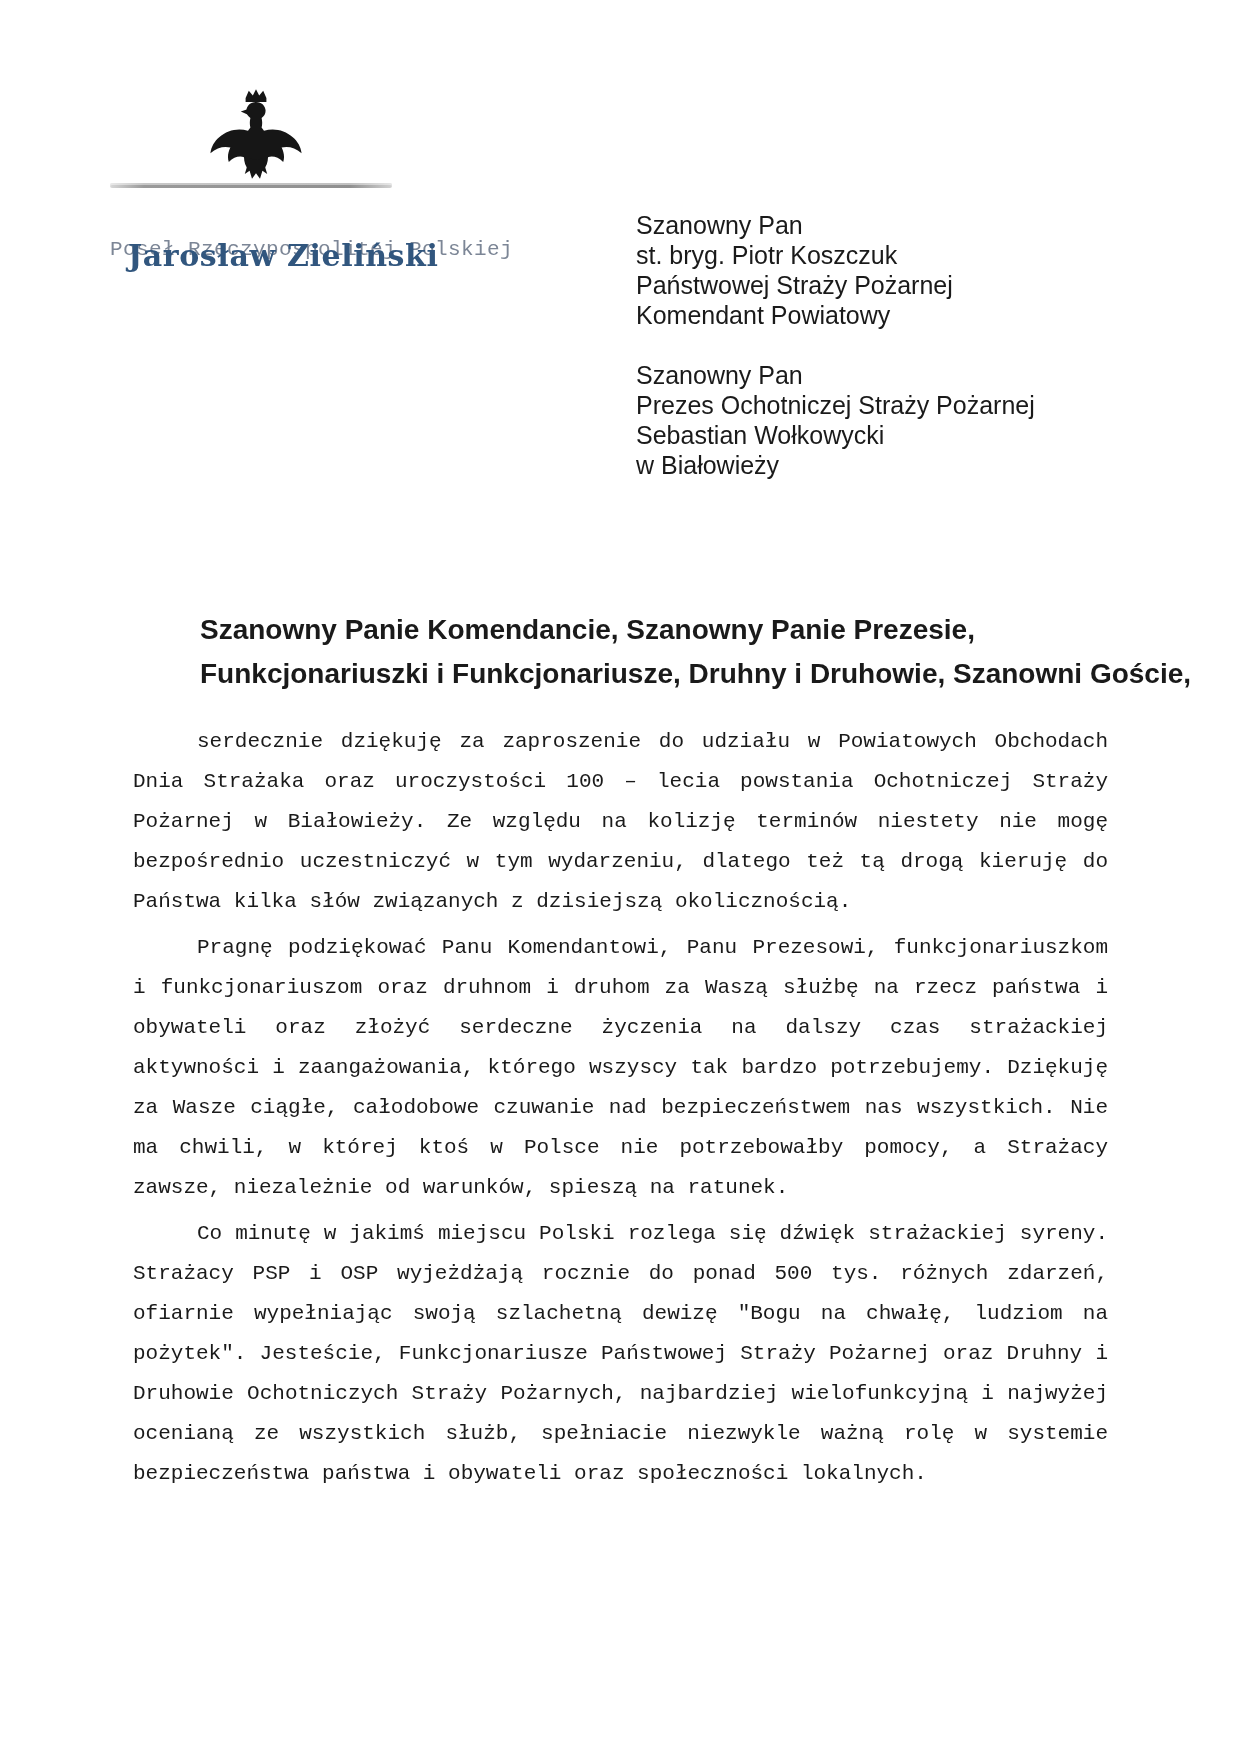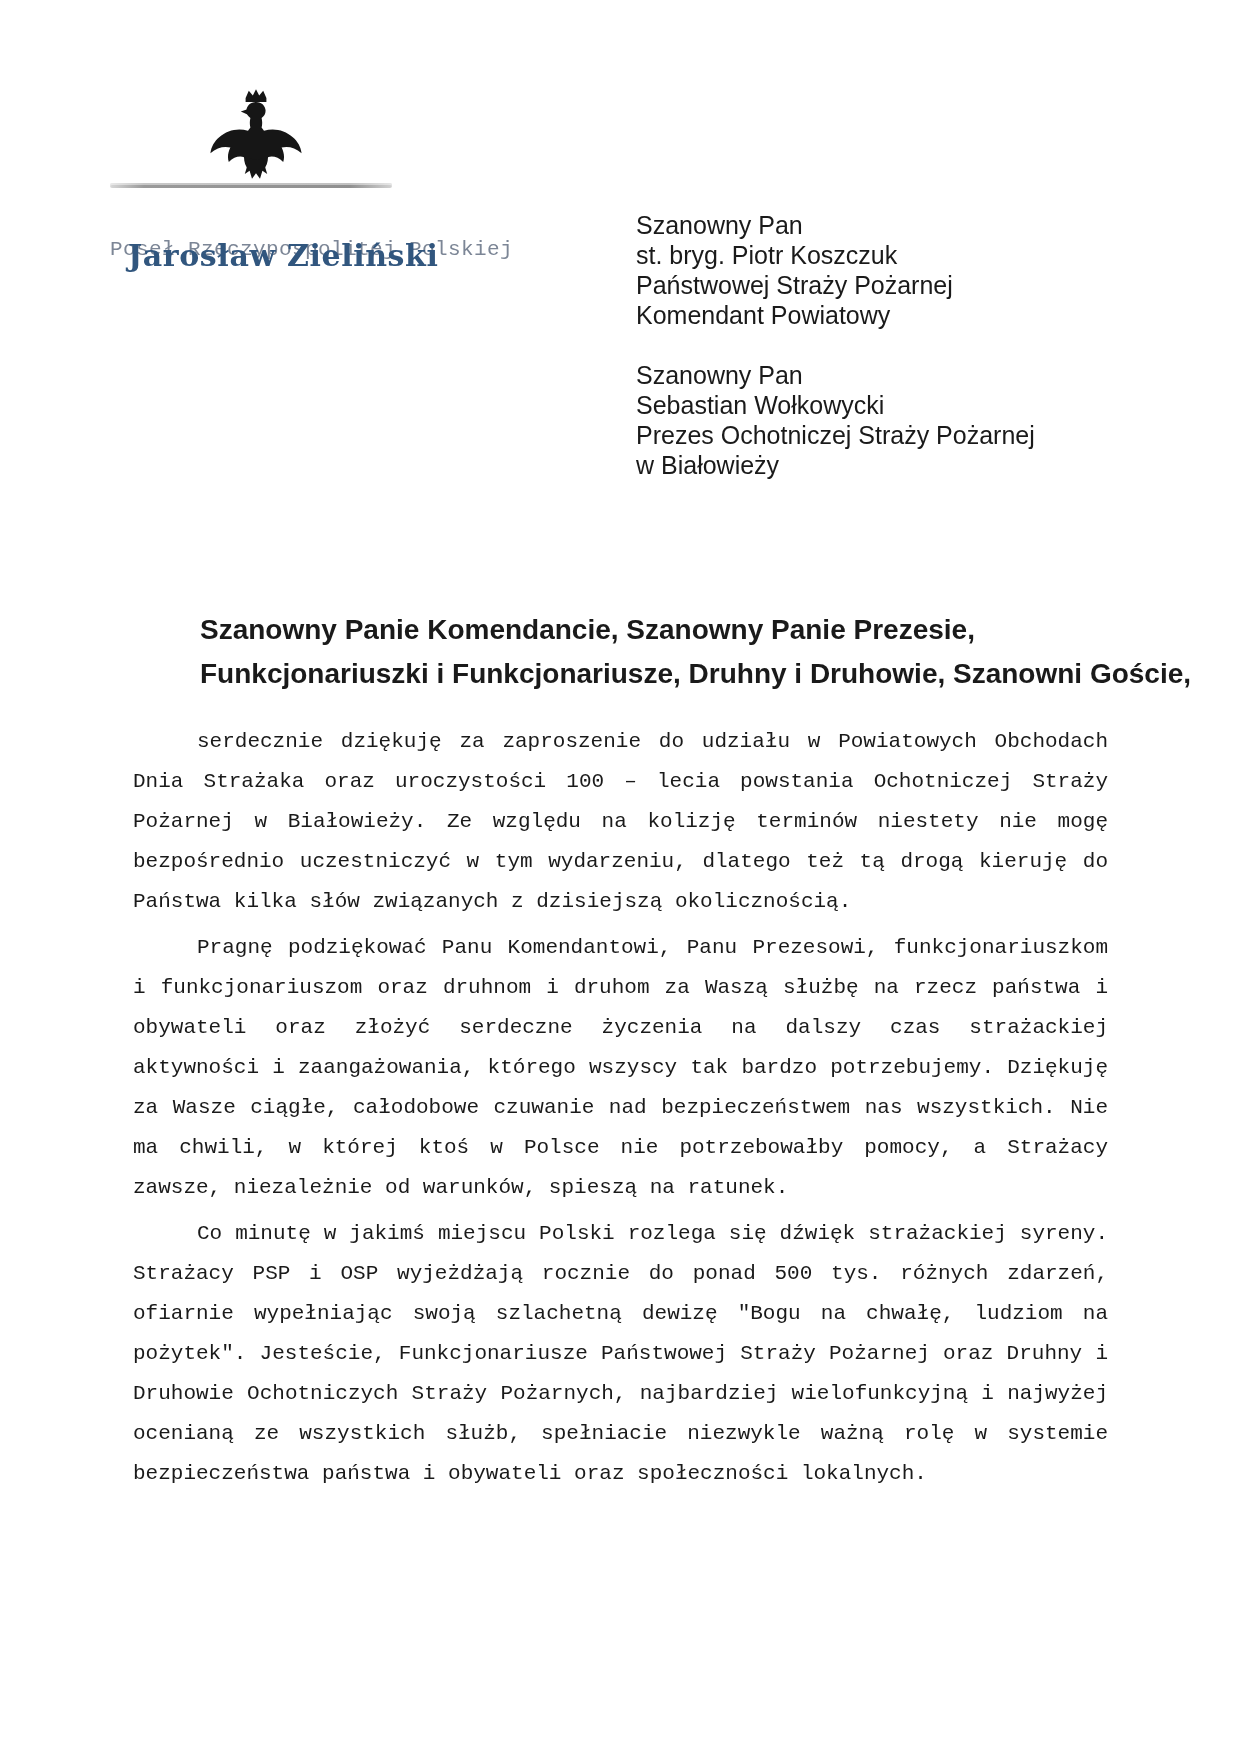--- a/index.html
+++ b/index.html
@@ -124,22 +124,22 @@
 
   <div class="recipients">
     <div class="recipient-block">
       <div>Szanowny Pan</div>
       <div>st. bryg. Piotr Koszczuk</div>
       <div>Państwowej Straży Pożarnej</div>
       <div>Komendant Powiatowy</div>
     </div>
     <div class="recipient-block">
       <div>Szanowny Pan</div>
+      <div>Prezes Ochotniczej Straży Pożarnej</div>
       <div>Sebastian Wołkowycki</div>
-      <div>Prezes Ochotniczej Straży Pożarnej</div>
       <div>w Białowieży</div>
     </div>
   </div>
 
   <div class="salutation">
     <div>Szanowny Panie Komendancie, Szanowny Panie Prezesie,</div>
     <div>Funkcjonariuszki i Funkcjonariusze, Druhny i Druhowie, Szanowni Goście,</div>
   </div>
 
   <div class="letter-body">

